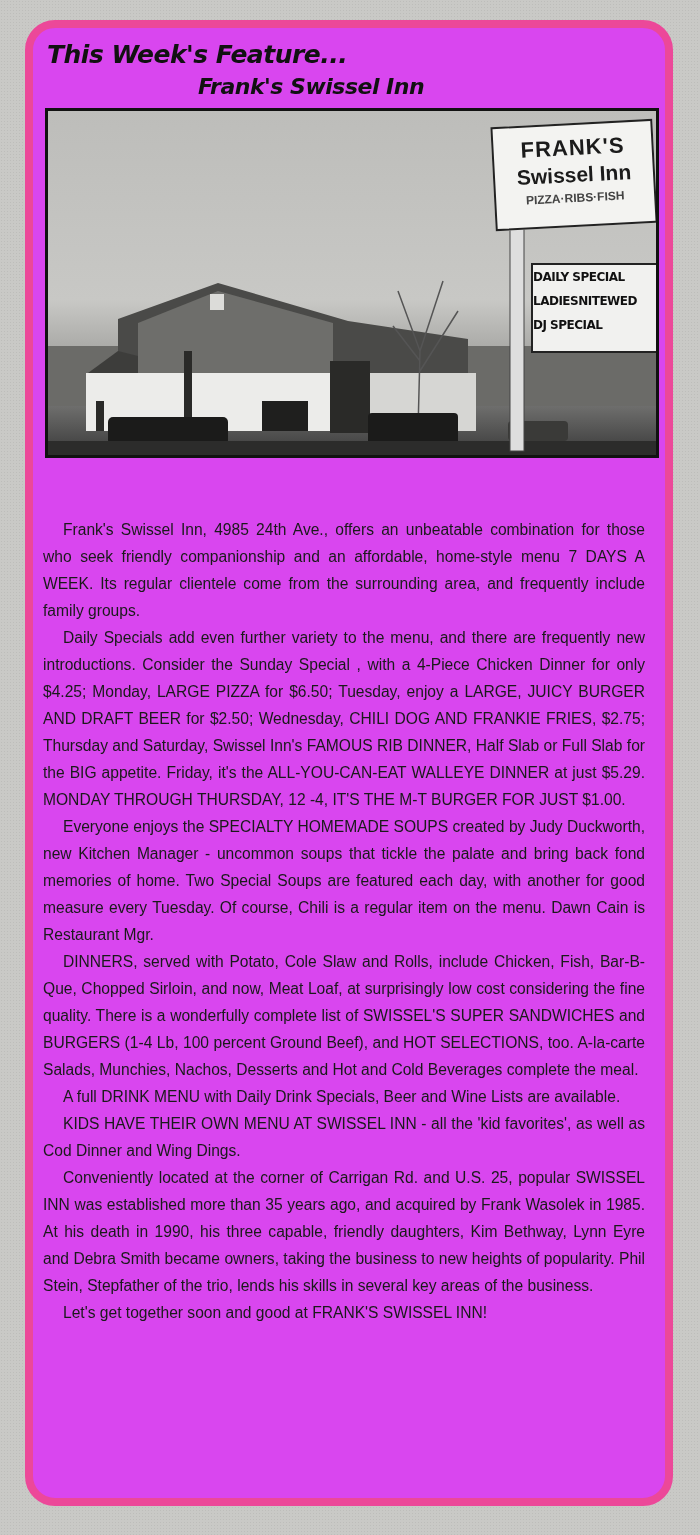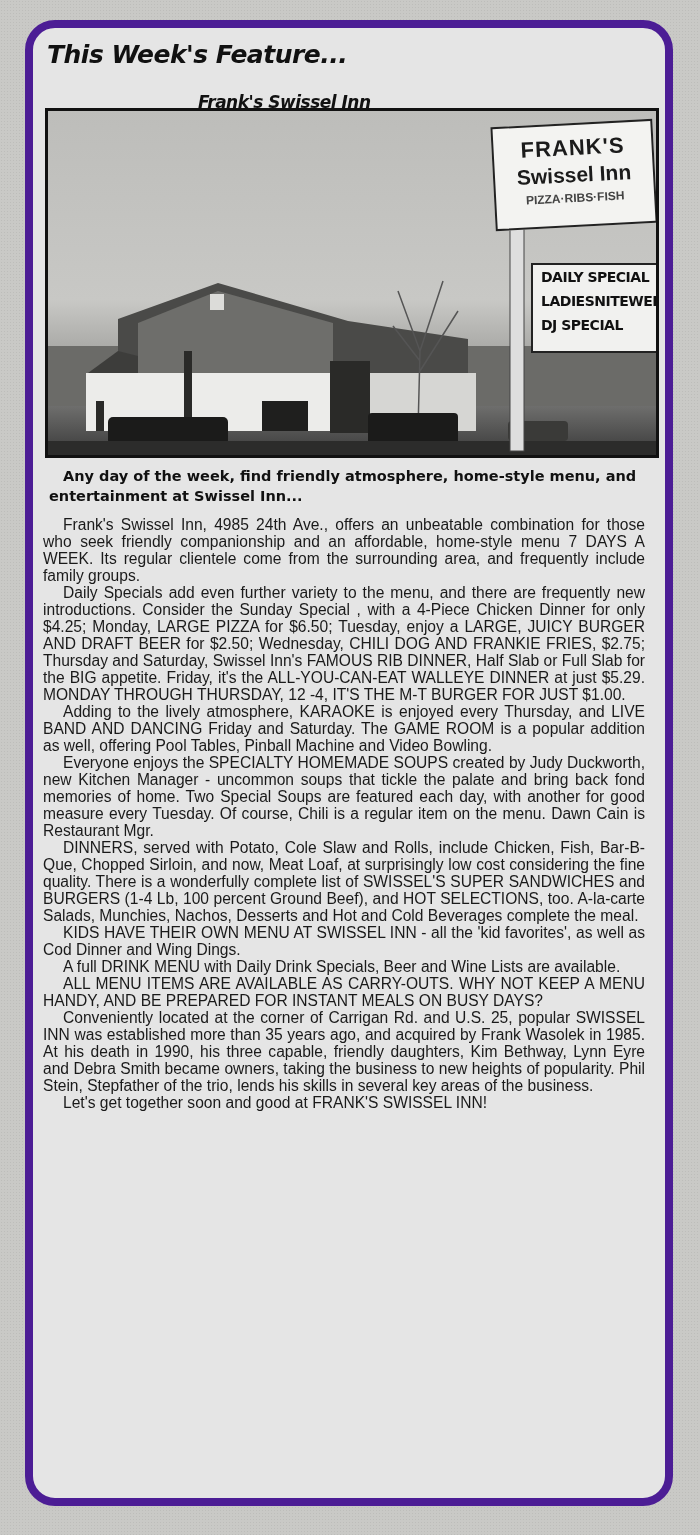--- a/index.html
+++ b/index.html
@@ -6,62 +6,62 @@
   body {
     width:700px; height:1535px; overflow:hidden;
     background:#c9c9c6;
     background-image: radial-gradient(rgba(0,0,0,0.06) 1px, transparent 1px);
     background-size:3px 3px;
     font-family:"Liberation Sans", sans-serif;
     color:#1a1a1a;
   }
   .frame {
     position:absolute; left:25px; top:20px; width:632px; height:1470px;
-    border:8px solid #4c1d95; border-radius:30px;
-    background:#e5e5e5;
+    border:8px solid #ec4899; border-radius:30px;
+    background:#d946ef;
   }
   .headline1 {
     position:absolute; left:14px; top:12px;
     font-family:"DejaVu Sans", sans-serif; font-weight:bold; font-style:italic;
     font-size:25px; letter-spacing:-0.5px; color:#111;
   }
   .headline2 {
-    position:absolute; left:165px; top:64px;
+    position:absolute; left:165px; top:46px;
     font-family:"DejaVu Sans", sans-serif; font-weight:bold; font-style:italic;
-    font-size:17px; letter-spacing:-0.5px; color:#111;text-decoration:underline;
+    font-size:22px; letter-spacing:-0.5px; color:#111;
   }
   .photo {
     position:absolute; left:12px; top:80px; width:608px; height:344px;
     border:3px solid #111; overflow:hidden;
     background:linear-gradient(#bdbdba 0%, #c8c8c5 55%, #a8a8a5 70%, #3a3a3a 100%);
   }
   .photo svg { position:absolute; left:0; top:0; }
   .sign-top {
     position:absolute; left:445px; top:12px; width:158px; height:100px;
     background:#f3f3f1; border:2px solid #222; transform:rotate(-3deg);
     text-align:center; color:#1b1b1b;
   }
   .sign-top .l1 { font-weight:bold; font-size:22px; margin-top:10px; letter-spacing:1px; }
   .sign-top .l2 { font-weight:bold; font-size:21px; margin-top:2px; }
   .sign-top .l3 { font-weight:bold; font-size:12px; margin-top:4px; color:#444; }
   .sign-bottom {
     position:absolute; left:483px; top:152px; width:125px; height:86px;
     background:#f1f1ef; border:2px solid #222;
-    font-family:"DejaVu Sans", sans-serif; font-weight:bold; font-size:14px; line-height:24px;
-    padding-left:8px; color:#111; letter-spacing:-0.5px; white-space:nowrap;
+    font-family:"DejaVu Sans", sans-serif; font-weight:bold; font-size:12px; line-height:24px;
+    padding-left:0; color:#111; letter-spacing:-0.5px; white-space:nowrap;
   }
   .caption {
     position:absolute; left:16px; top:438px; width:590px;
     font-family:"DejaVu Sans", sans-serif; font-weight:bold; font-size:14.5px; line-height:20px;
     color:#111;
   }
   .caption .ind { padding-left:14px; }
   .body {
     position:absolute; left:10px; top:488px; width:602px;
-    font-size:15.6px; line-height:17px; text-align:justify; color:#1a1a1a;
+    font-size:15.6px; line-height:27px; text-align:justify; color:#1a1a1a;
   }
   .body p { margin:0; text-indent:20px; }
 </style>
 </head>
 <body>
 
 <div class="frame">
   <div class="headline1">This Week's Feature...</div>
   <div class="headline2">Frank's Swissel Inn</div>
 
@@ -102,29 +102,24 @@
       <div class="l2">Swissel Inn</div>
       <div class="l3">PIZZA·RIBS·FISH</div>
     </div>
     <div class="sign-bottom">
       <div>DAILY SPECIAL</div>
       <div>LADIESNITEWED</div>
       <div>DJ  SPECIAL</div>
     </div>
   </div>
 
-  <div class="caption">
-    <span class="ind">Any day of the week, find friendly atmosphere, home-style menu, and entertainment at Swissel Inn...</span>
-  </div>
 
   <div class="body">
     <p>Frank's Swissel Inn, 4985 24th Ave., offers an unbeatable combination for those who seek friendly companionship and an affordable, home-style menu 7 DAYS A WEEK. Its regular clientele come from the surrounding area, and frequently include family groups.</p>
     <p>Daily Specials add even further variety to the menu, and there are frequently new introductions. Consider the Sunday Special , with a 4-Piece Chicken Dinner for only $4.25; Monday, LARGE PIZZA for $6.50; Tuesday, enjoy a LARGE, JUICY BURGER AND DRAFT BEER for $2.50; Wednesday, CHILI DOG AND FRANKIE FRIES, $2.75; Thursday and Saturday, Swissel Inn's FAMOUS RIB DINNER, Half Slab or Full Slab for the BIG appetite. Friday, it's the ALL-YOU-CAN-EAT WALLEYE DINNER at just $5.29. MONDAY THROUGH THURSDAY, 12 -4, IT'S THE M-T BURGER FOR JUST $1.00.</p>
-    <p>Adding to the lively atmosphere, KARAOKE is enjoyed every Thursday, and LIVE BAND AND DANCING Friday and Saturday. The GAME ROOM is a popular addition as well, offering Pool Tables, Pinball Machine and Video Bowling.</p>
     <p>Everyone enjoys the SPECIALTY HOMEMADE SOUPS created by Judy Duckworth, new Kitchen Manager - uncommon soups that tickle the palate and bring back fond memories of home. Two Special Soups are featured each day, with another for good measure every Tuesday. Of course, Chili is a regular item on the menu. Dawn Cain is Restaurant Mgr.</p>
     <p>DINNERS, served with Potato, Cole Slaw and Rolls, include Chicken, Fish, Bar-B-Que, Chopped Sirloin, and now, Meat Loaf, at surprisingly low cost considering the fine quality. There is a wonderfully complete list of SWISSEL'S SUPER SANDWICHES and BURGERS (1-4 Lb, 100 percent Ground Beef), and HOT SELECTIONS, too. A-la-carte Salads, Munchies, Nachos, Desserts and Hot and Cold Beverages complete the meal.</p>
+    <p>A full DRINK MENU with Daily Drink Specials, Beer and Wine Lists are available.</p>
     <p>KIDS HAVE THEIR OWN MENU AT SWISSEL INN - all the 'kid favorites', as well as Cod Dinner and Wing Dings.</p>
-    <p>A full DRINK MENU with Daily Drink Specials, Beer and Wine Lists are available.</p>
-    <p>ALL MENU ITEMS ARE AVAILABLE AS CARRY-OUTS. WHY NOT KEEP A MENU HANDY, AND BE PREPARED FOR INSTANT MEALS ON BUSY DAYS?</p>
     <p>Conveniently located at the corner of Carrigan Rd. and U.S. 25, popular SWISSEL INN was established more than 35 years ago, and acquired by Frank Wasolek in 1985. At his death in 1990, his three capable, friendly daughters, Kim Bethway, Lynn Eyre and Debra Smith became owners, taking the business to new heights of popularity. Phil Stein, Stepfather of the trio, lends his skills in several key areas of the business.</p>
     <p>Let's get together soon and good at FRANK'S SWISSEL INN!</p>
   </div>
 </div>
 
 </body></html>

